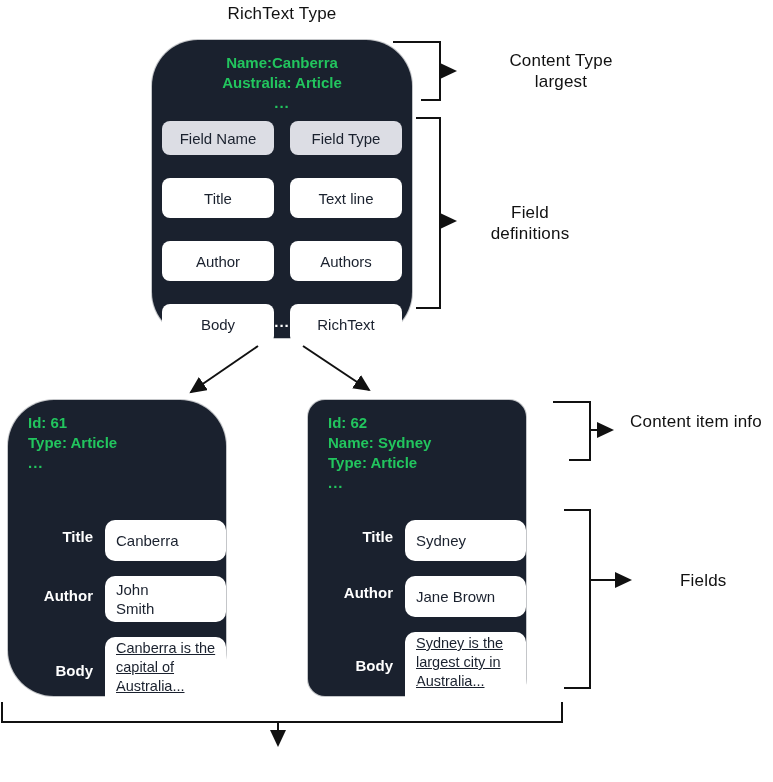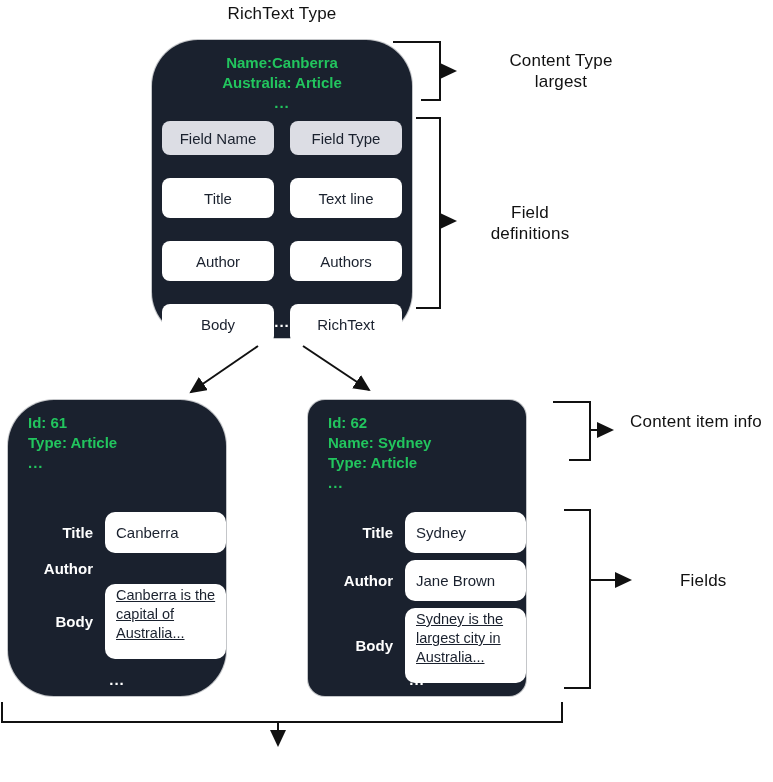--- a/index.html
+++ b/index.html
@@ -30,21 +30,21 @@
   .item-card{top:400px;width:218px;height:296px;}
   .item-card.left{left:8px;}
   .item-card.right{left:308px;border-radius:17px;}
   .item-card .cardhead{padding:13px 12px 0 20px;text-align:left;}
   .fieldrows{position:absolute;left:0;top:112px;width:100%;}
   .fieldrow{display:flex;align-items:center;margin-bottom:7px;}
   .fieldrow .flabel{flex:0 0 85px;text-align:right;color:#fff;font-weight:bold;font-size:15px;padding-right:0;}
   .fieldrow .fvalue{
     margin-left:12px;width:138px;box-sizing:border-box;background:#fff;border-radius:10px;
     color:#1a212e;font-size:15px;line-height:19px;padding:4px 6px 4px 11px;
-    white-space:pre-line;display:flex;align-items:center;min-height:41px;
+    white-space:pre-line;display:flex;align-items:center;min-height:41px;margin-top:8px;
   }
   .fieldrow.tall .fvalue{min-height:58px;font-size:14.5px;padding-top:2px;padding-bottom:16px;text-decoration:underline;}
   
   .lines{position:absolute;left:0;top:0;width:773px;height:782px;pointer-events:none;}
 </style>
 </head>
 <body>
 
 <div class="canvas">
 
@@ -75,20 +75,22 @@
       <div>Type: Article</div>
       <div style="letter-spacing:1px;">...</div>
     </div>
     <div class="fieldrows">
       <div class="fieldrow">
         <div class="flabel">Title</div>
         <div class="fvalue">Canberra</div>
       </div>
       <div class="fieldrow">
         <div class="flabel">Author</div>
+        <div class="fvalue">John
+Smith</div>
       </div>
       <div class="fieldrow tall">
         <div class="flabel">Body</div>
         <div class="fvalue">Canberra is the
 capital of
 Australia...</div>
       </div>
     </div>
     <div class="dots">...</div>
   </div>

